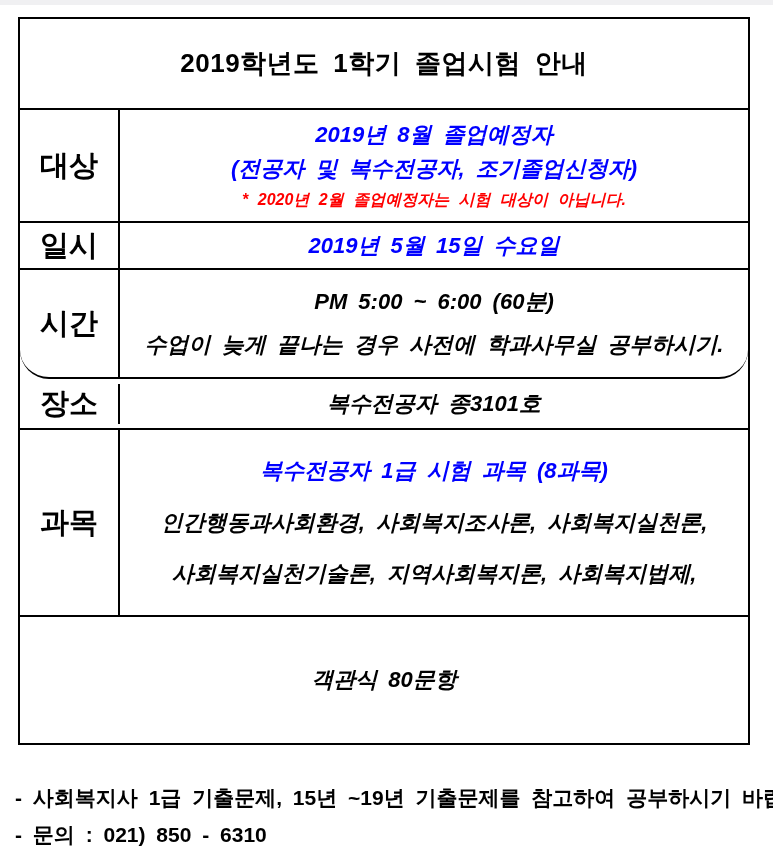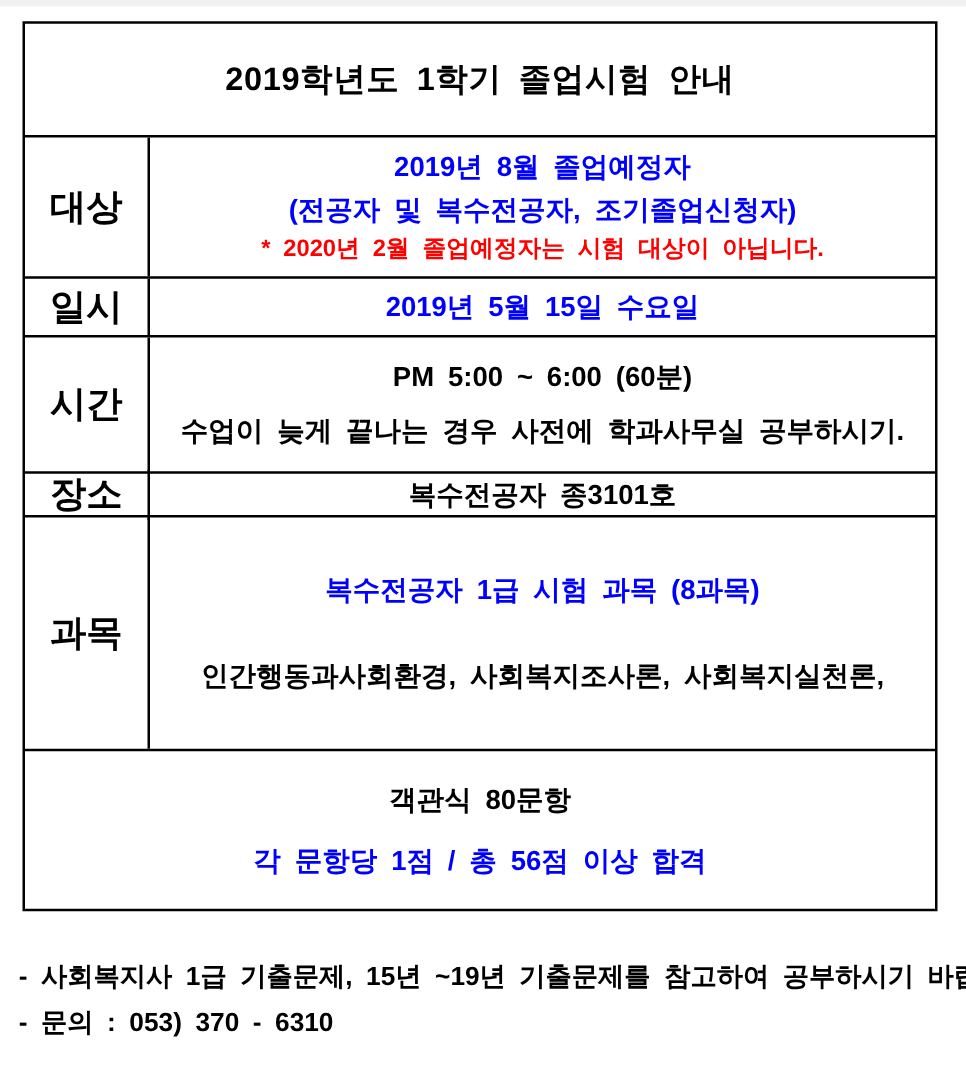--- a/index.html
+++ b/index.html
@@ -66,31 +66,32 @@
   .content-cell {
     flex: 1;
     display: flex;
     flex-direction: column;
     align-items: center;
     justify-content: space-evenly;
     font-size: 22px;
     word-spacing: 5px;
     padding: 2px 6px;
     text-align: center;
+    font-style: italic;
   }
   .line { line-height: 1.15; white-space: nowrap; }
   .line.black { color: var(--ink); }
   .line.blue  { color: var(--blue); }
   .line.red   { color: var(--red); }
-  .line.small { font-size: 19px; }
+  .line.small { font-size: 16px; }
   
   .row-0 { height: 113px; }  
   .row-1 { height: 47px;  }  
-  .row-2 { height: 109px; }  
-  .row-3 { height: 35px; align-items: center;  }  
+  .row-2 { height: 109px; border-radius: 29px; }  
+  .row-3 { height: 51px; align-items: center;  }  
   .row-4 { height: 187px; }  
   .row-5 { height: 126px; }  
   .footer {
     margin-top: 40px;
     margin-left: -3px;
     font-size: 21px;
     word-spacing: 5px;
   }
   .footer .note-line {
     line-height: 1.25;
@@ -132,28 +133,28 @@
           <div class="label-cell">장소</div>
           <div class="content-cell">
             <div class="line black">복수전공자 종3101호</div>
           </div>
         </div>
         <div class="trow row-4">
           <div class="label-cell">과목</div>
           <div class="content-cell">
             <div class="line blue">복수전공자 1급 시험 과목 (8과목)</div>
             <div class="line black">인간행동과사회환경, 사회복지조사론, 사회복지실천론,</div>
+            <div class="line black">사회복지실천기술론, 지역사회복지론, 사회복지법제,</div>
           </div>
         </div>
         <div class="trow row-5">
           <div class="content-cell">
             <div class="line black">객관식 80문항</div>
-            <div class="line blue">각 문항당 1점 / 총 56점 이상 합격</div>
           </div>
         </div>
       </div>
   </div>
 
   <div class="footer">
       <div class="note-line">- 사회복지사 1급 기출문제, 15년 ~19년 기출문제를 참고하여 공부하시기 바랍니다.</div>
-      <div class="note-line">- 문의 : 053) 370 - 6310</div>
+      <div class="note-line">- 문의 : 021) 850 - 6310</div>
     </div>
 </div>
 
 </body></html>

